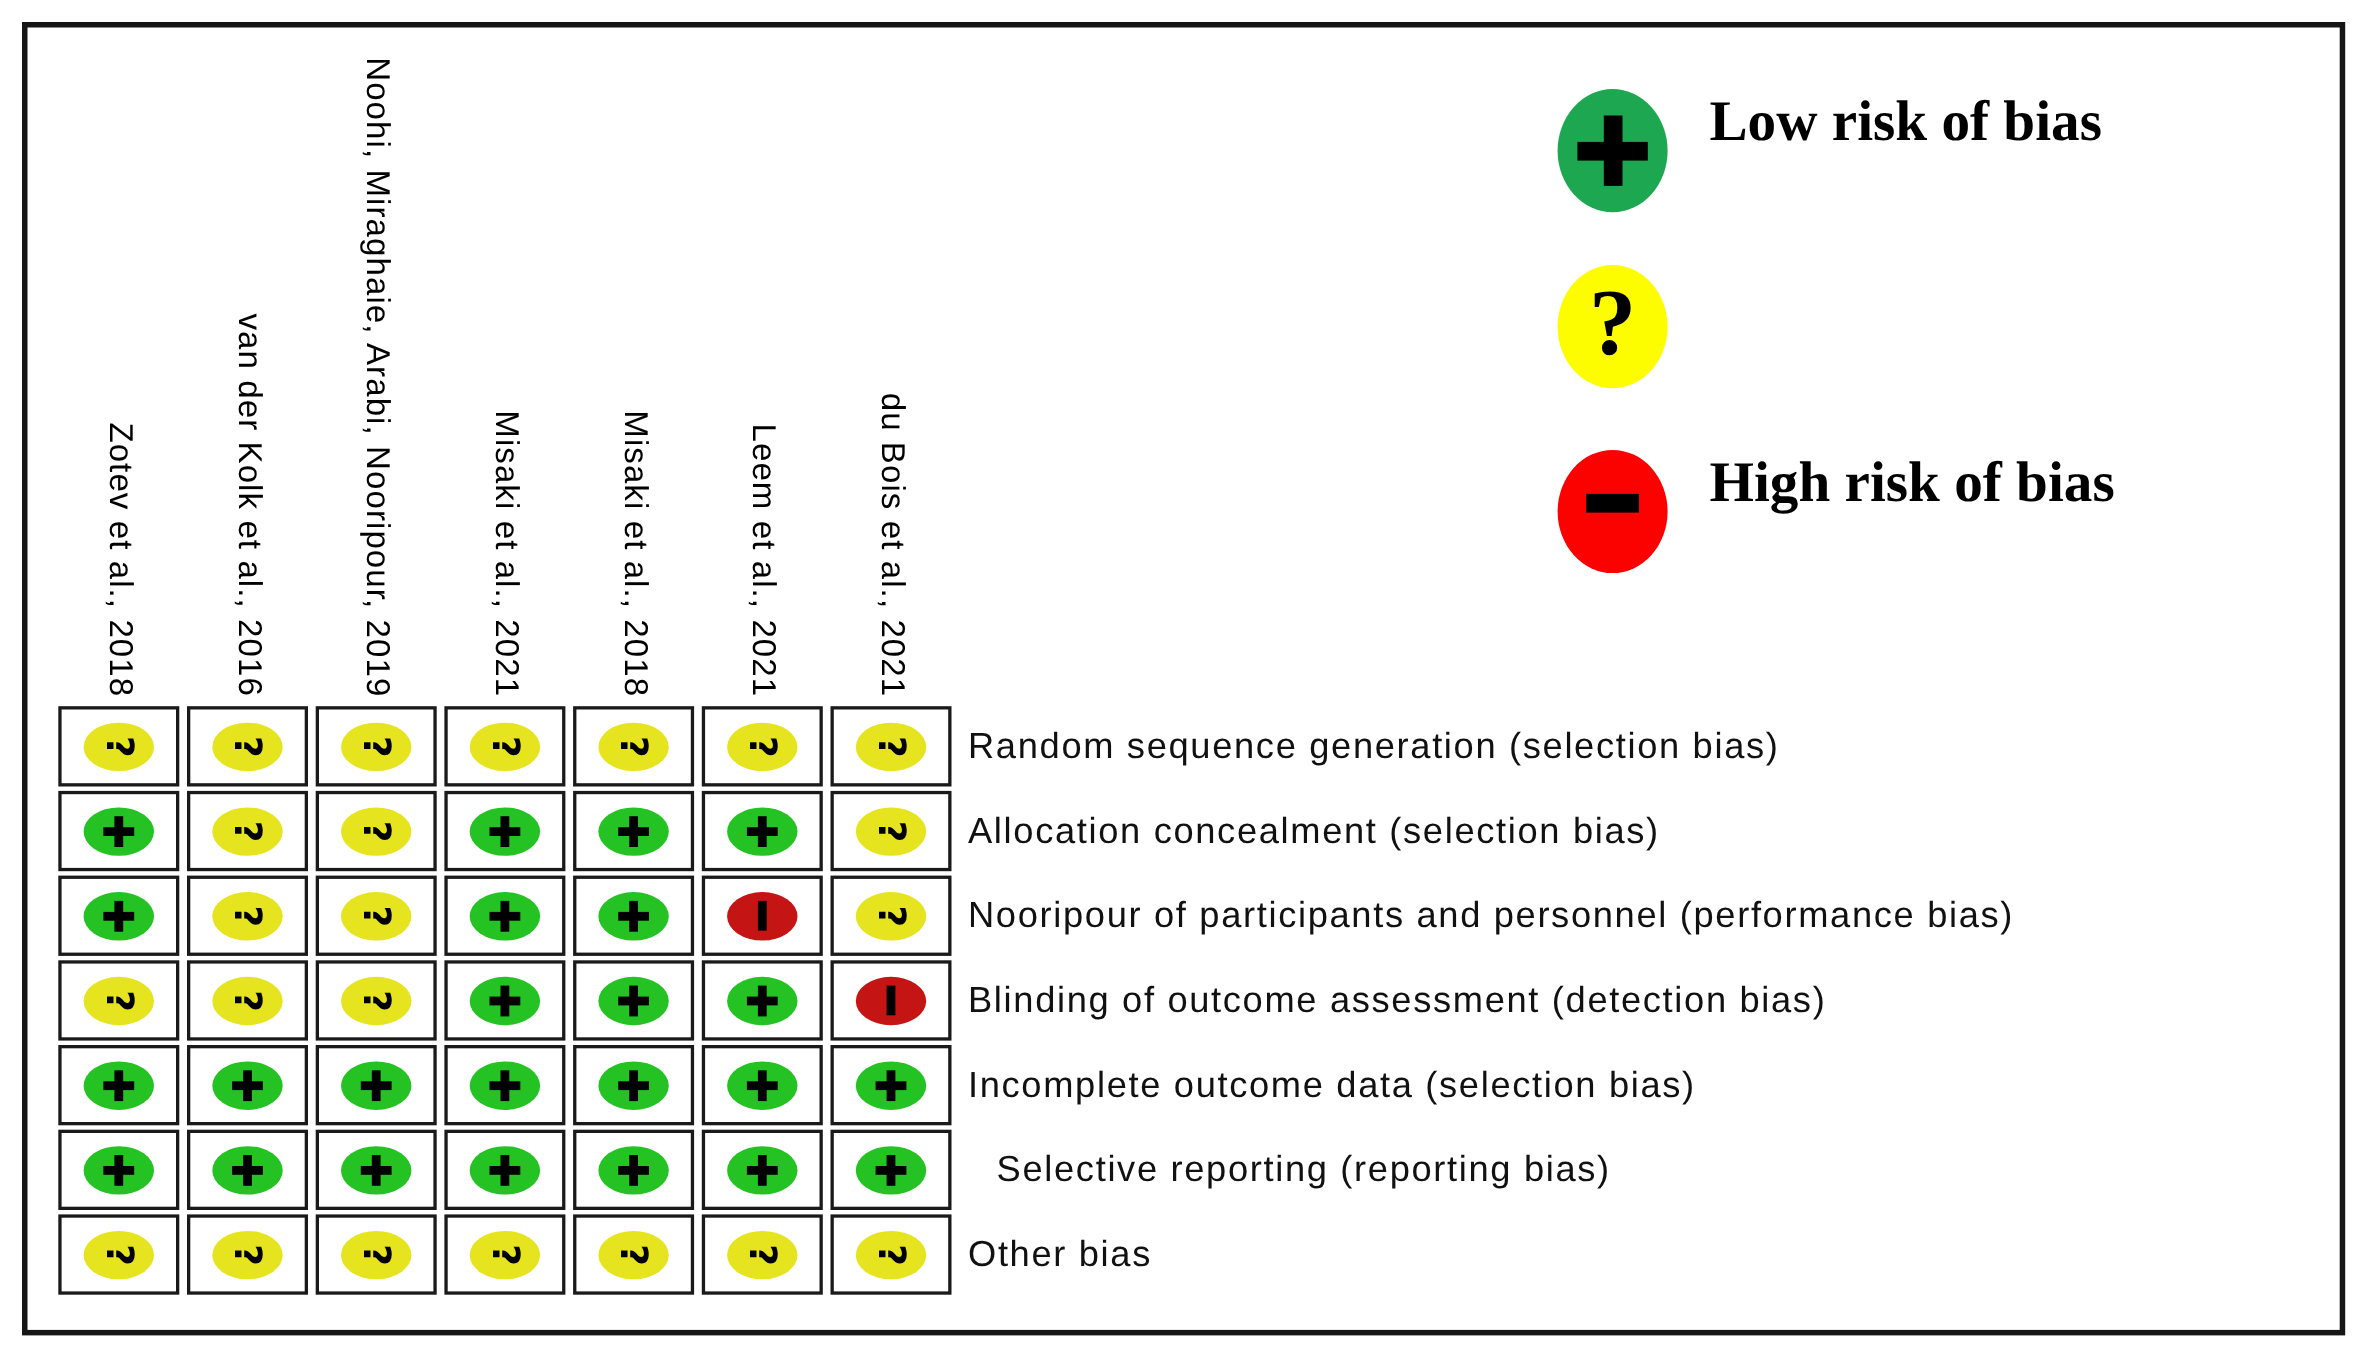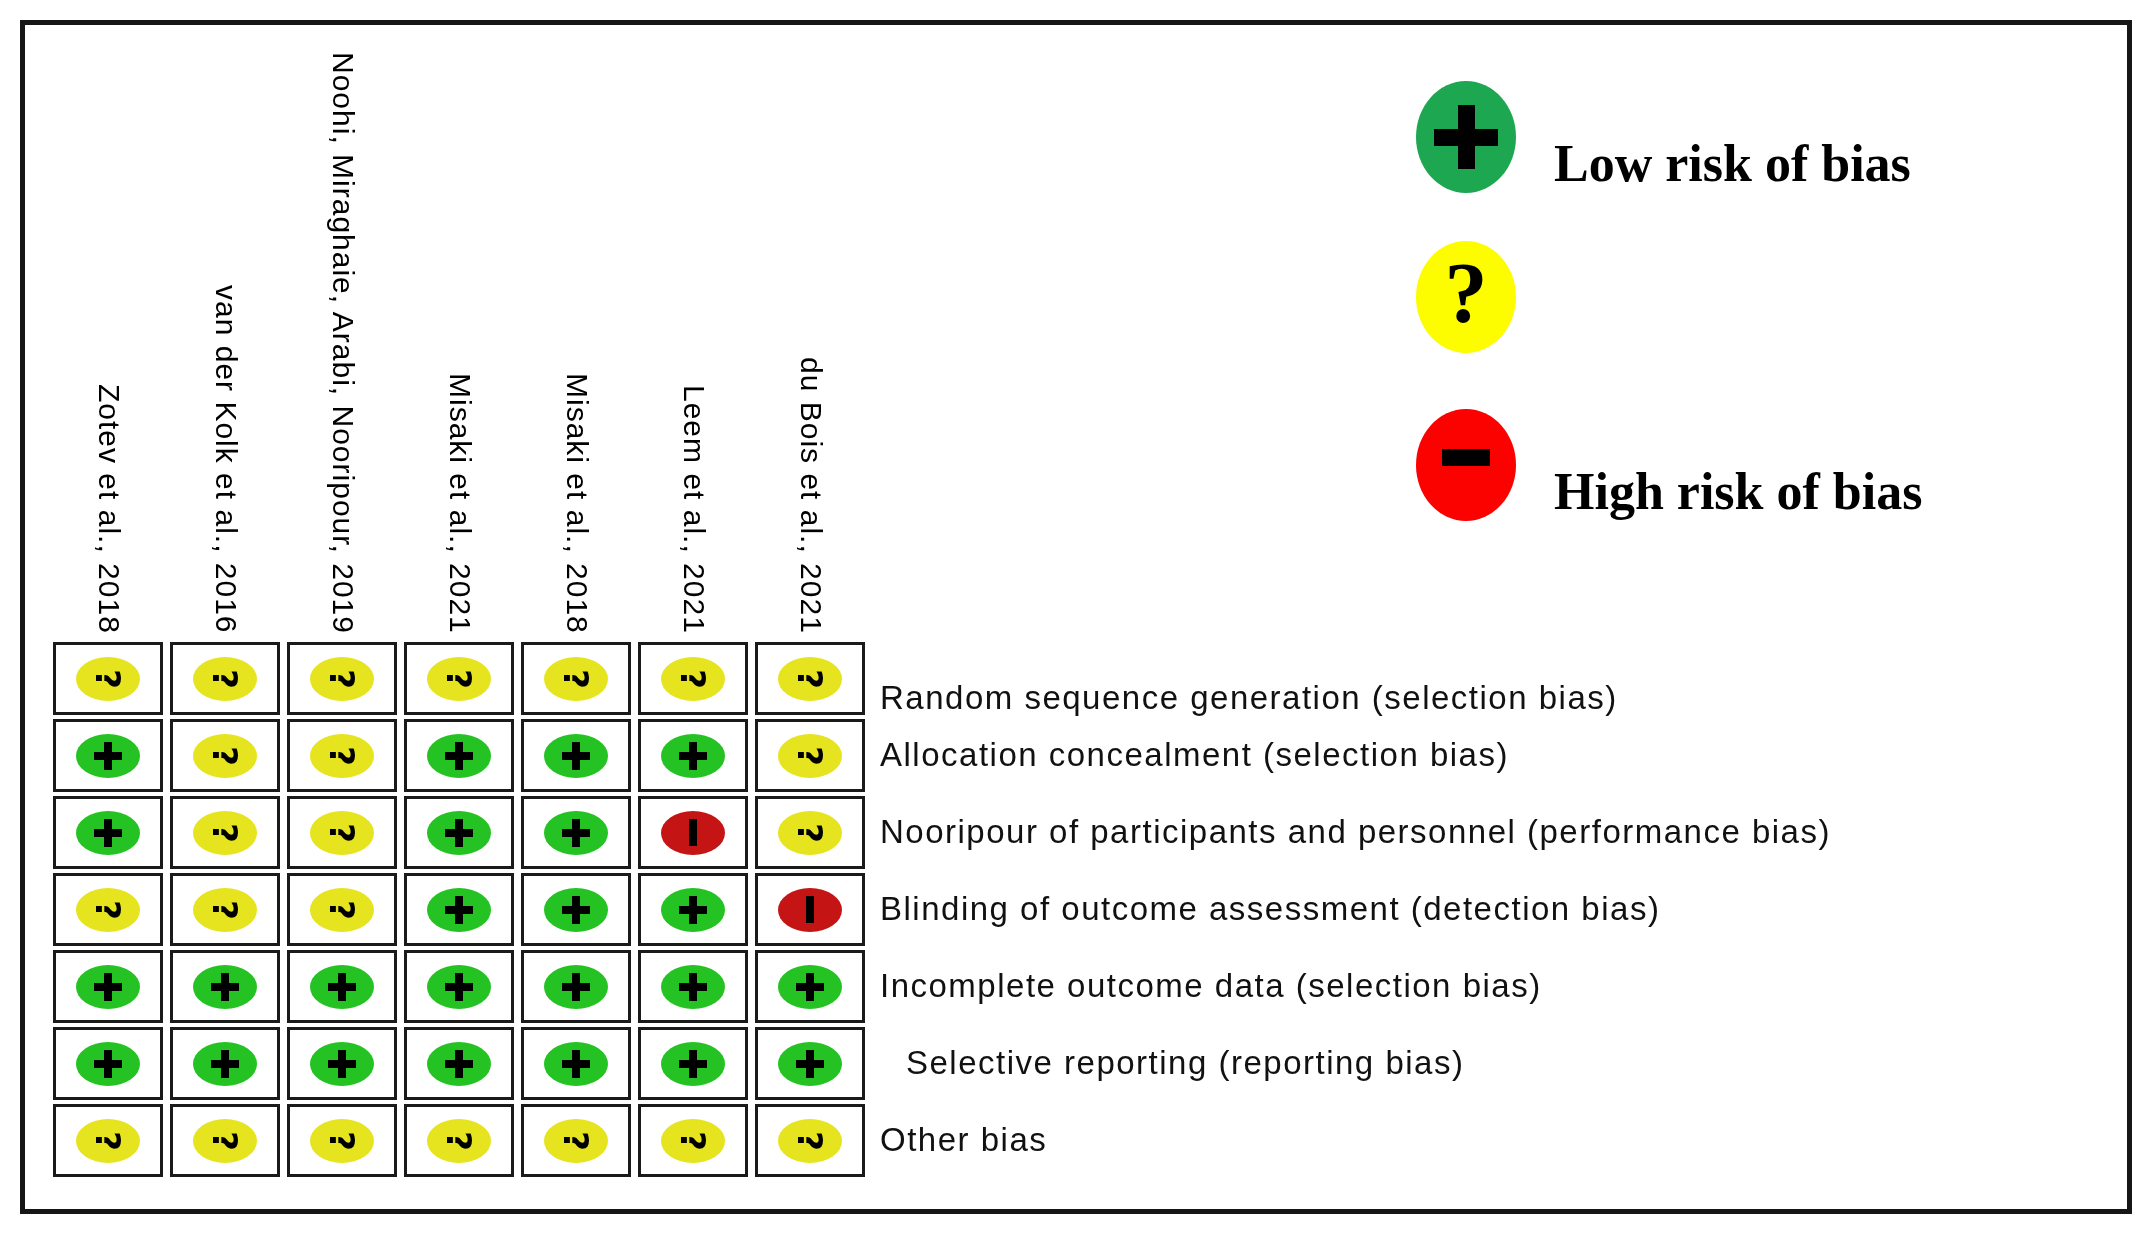--- a/index.html
+++ b/index.html
@@ -80,21 +80,21 @@
     letter-spacing: 1.5px;
     color: #111;
     white-space: nowrap;
     line-height: 44px;
   }
   
   .legend-item {
     position: absolute;
     left: 1416px;
     display: flex;
-    align-items: flex-end;
+    align-items: flex-start;
   }
   .legend-circle {
     width: 100px; height: 112px;
     border-radius: 50%;
     display: flex;
     align-items: center;
     justify-content: center;
     flex: 0 0 auto;
   }
   .legend-label {
@@ -383,21 +383,21 @@
         </div>
       </div>
       <div class="cell">
         <div class="circle" style="background: rgb(230, 228, 31);">
           <span class="q-glyph">?</span>
         </div>
       </div>
     </div>
 
   <div id="domainLabels">
-      <div class="domain-label" style="top: 656px; margin-top: 20px;">Random sequence generation (selection bias)</div>
+      <div class="domain-label" style="top: 656px;">Random sequence generation (selection bias)</div>
       <div class="domain-label" style="top: 733px;">Allocation concealment (selection bias)</div>
       <div class="domain-label" style="top: 810px;">Nooripour of participants and personnel (performance bias)</div>
       <div class="domain-label" style="top: 887px;">Blinding of outcome assessment (detection bias)</div>
       <div class="domain-label" style="top: 964px;">Incomplete outcome data (selection bias)</div>
       <div class="domain-label" style="top: 1041px; margin-left: 26px;">Selective reporting (reporting bias)</div>
       <div class="domain-label" style="top: 1118px;">Other bias</div>
     </div>
 
   <div>
     <div class="legend-item" style="top: 81px;">

